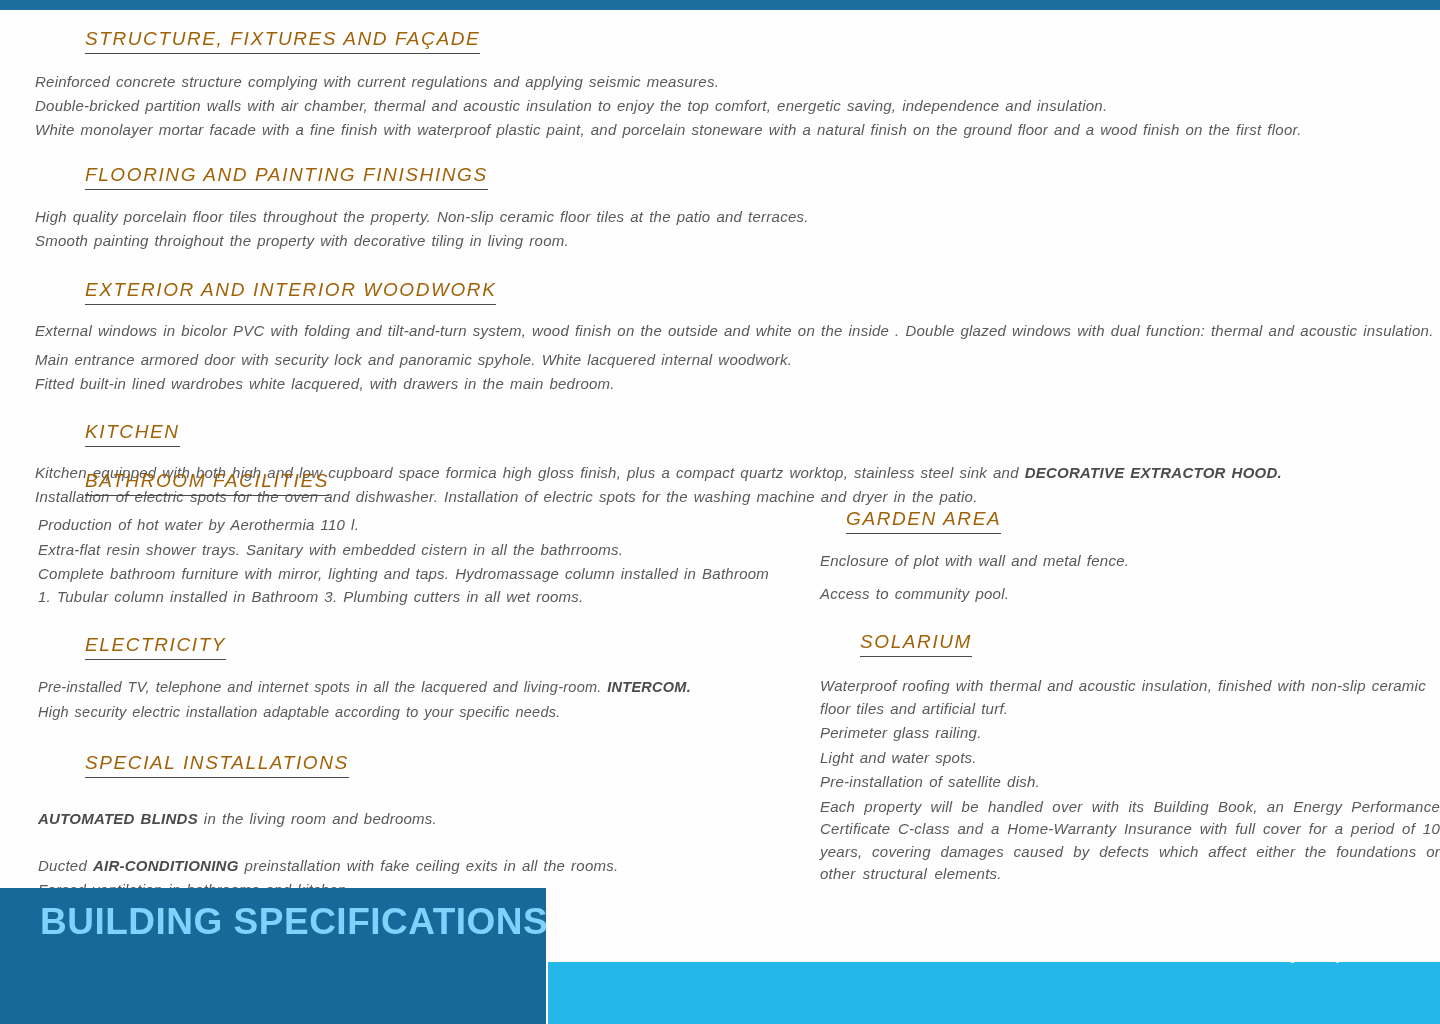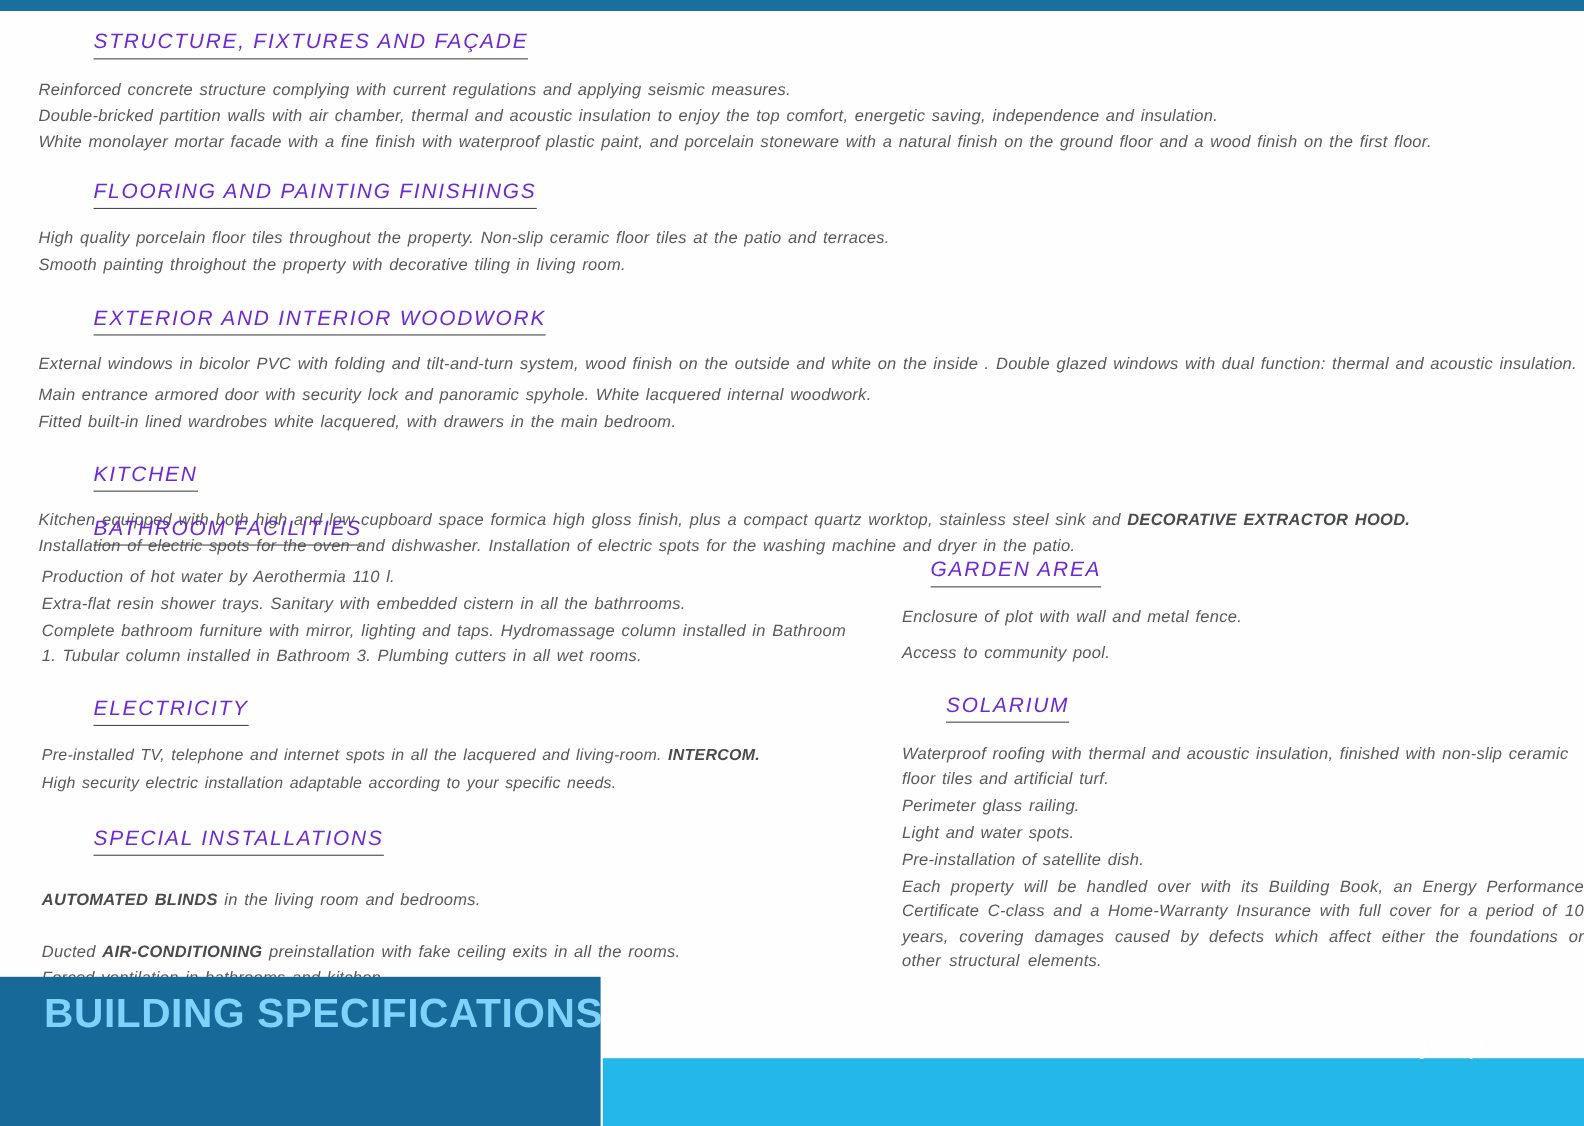--- a/index.html
+++ b/index.html
@@ -19,21 +19,21 @@
     background: #1b6f9e;
   }
 
   
   .hd {
     display: inline-block;
     font-size: 19px;
     font-style: italic;
     font-weight: 400;
     letter-spacing: 1.6px;
-    color: #6d28d9;
+    color: #a16207;
     border-bottom: 1.5px solid #4a4a4c;
     padding-bottom: 3px;
   }
   .body {
     font-size: 15px;
     font-style: italic;
     color: #58595b;
     letter-spacing: 0.25px;
     word-spacing: 1.5px;
     line-height: 24px;

